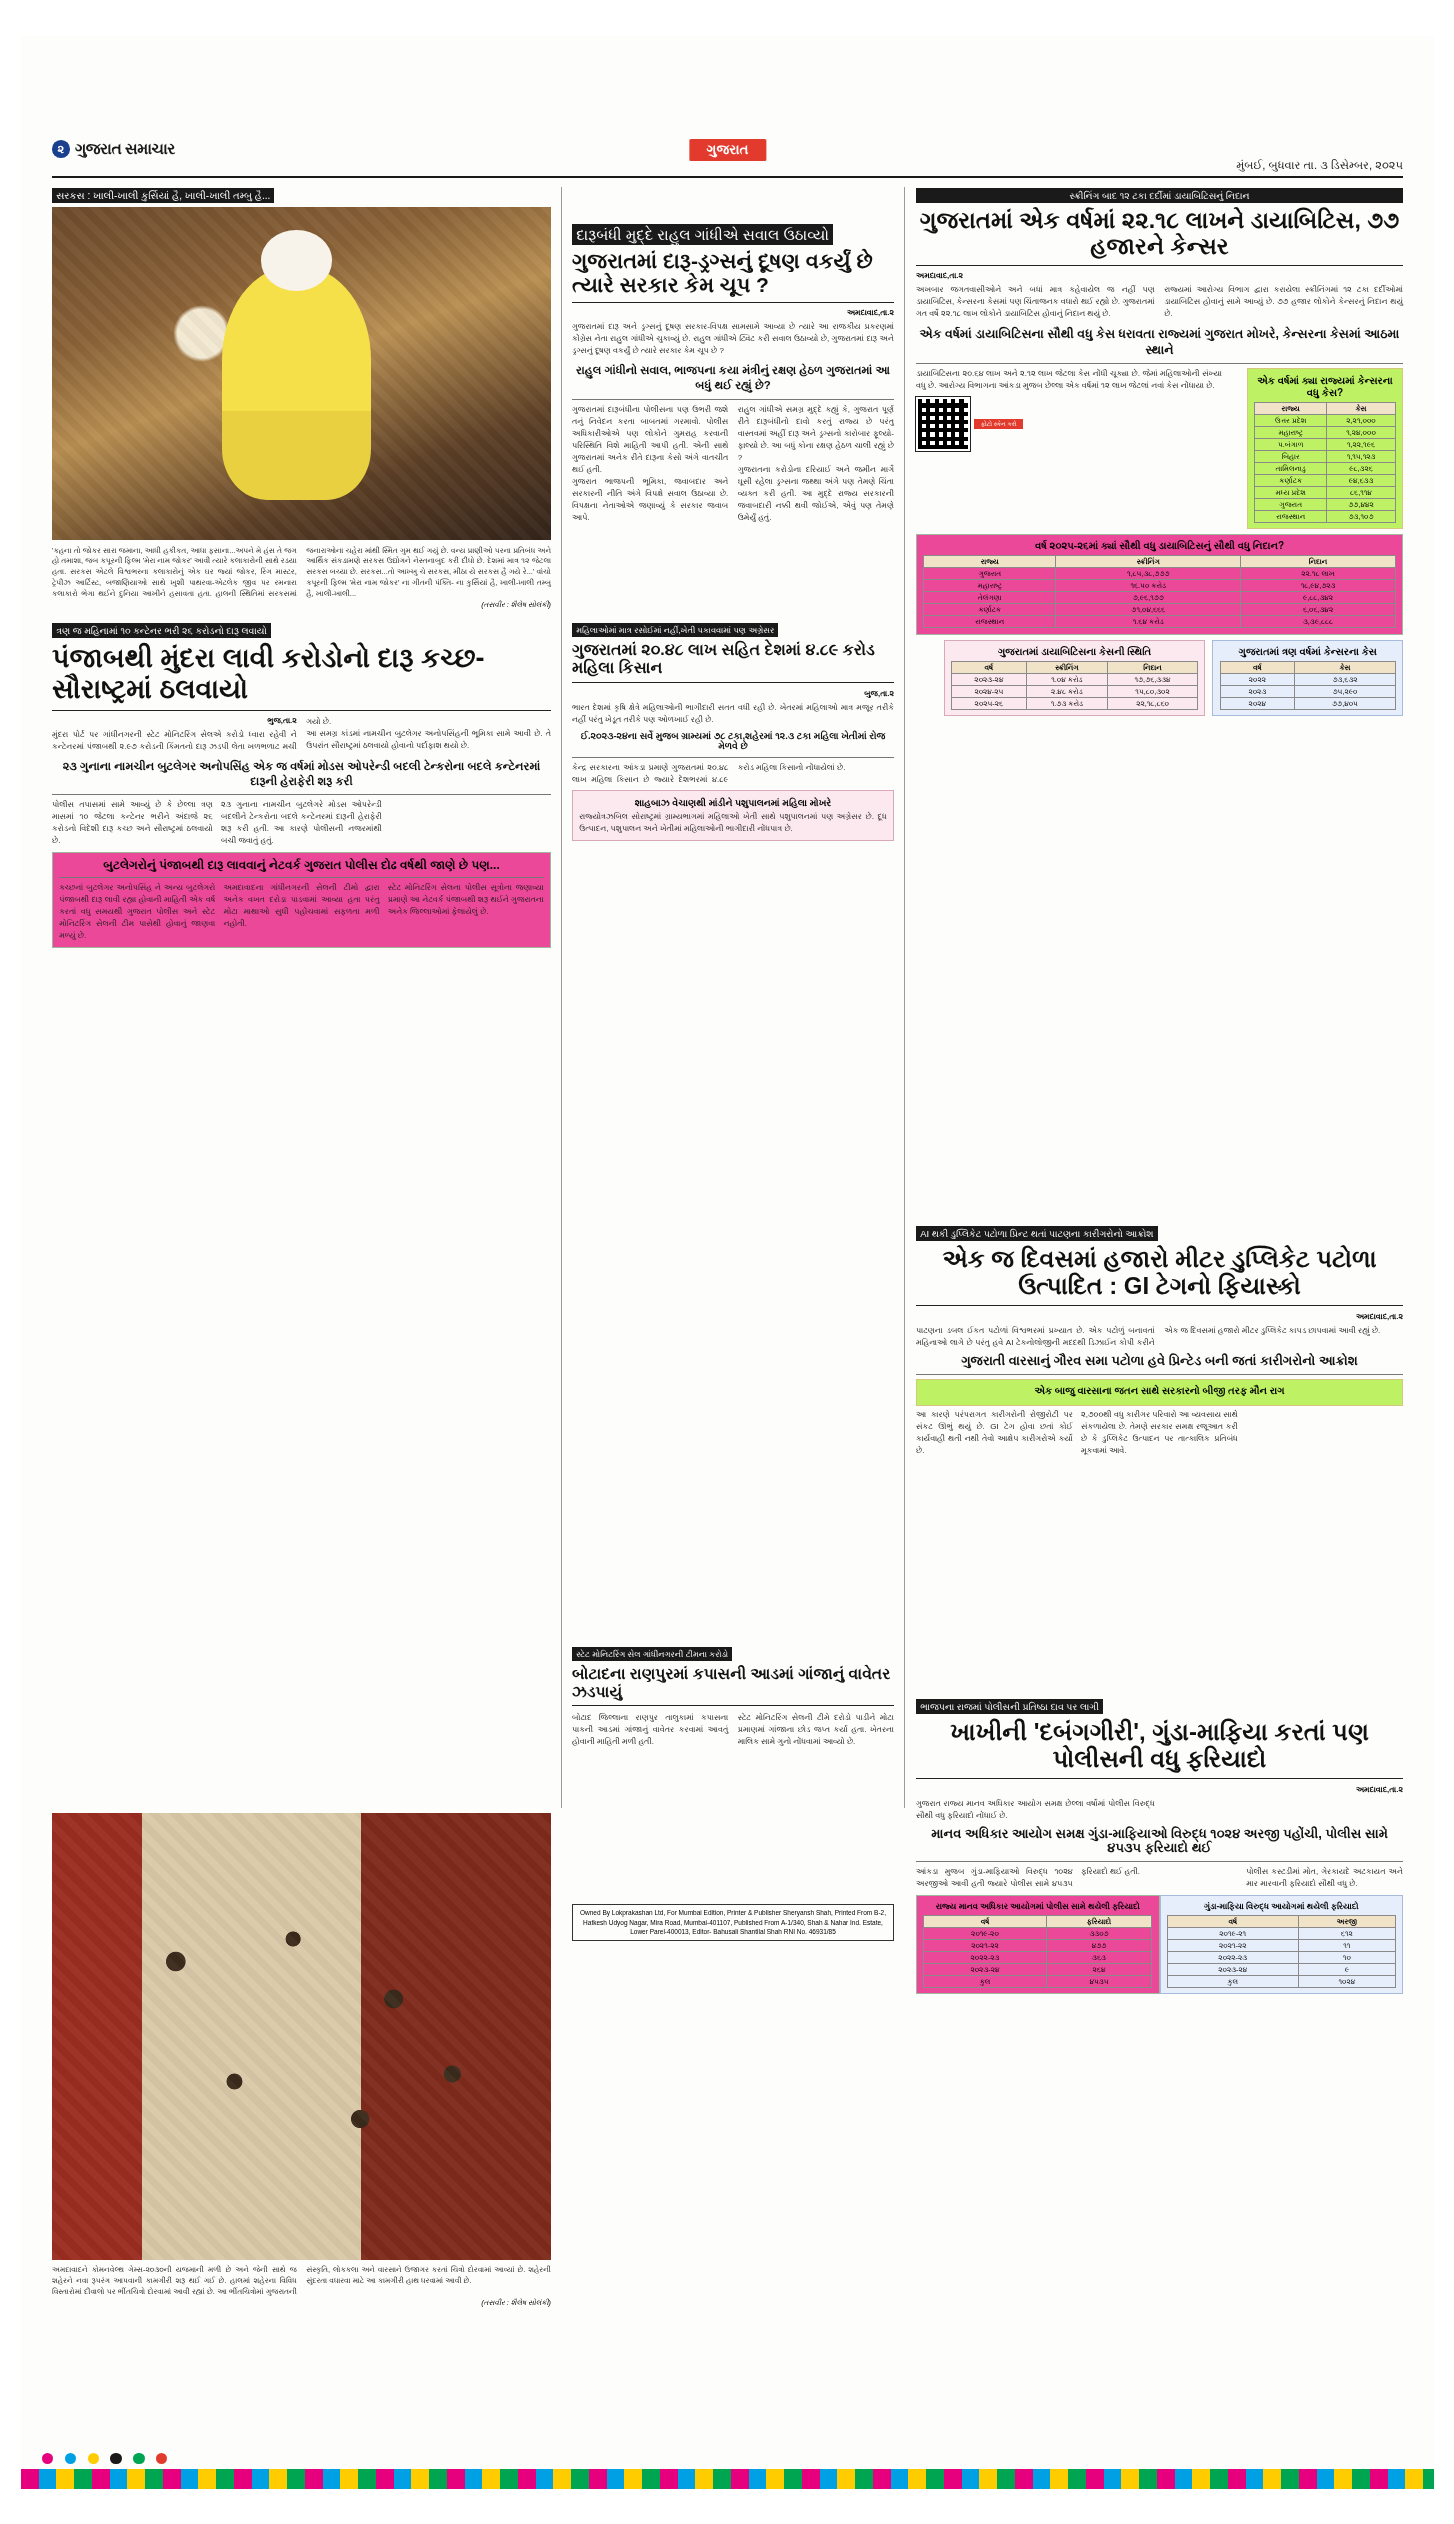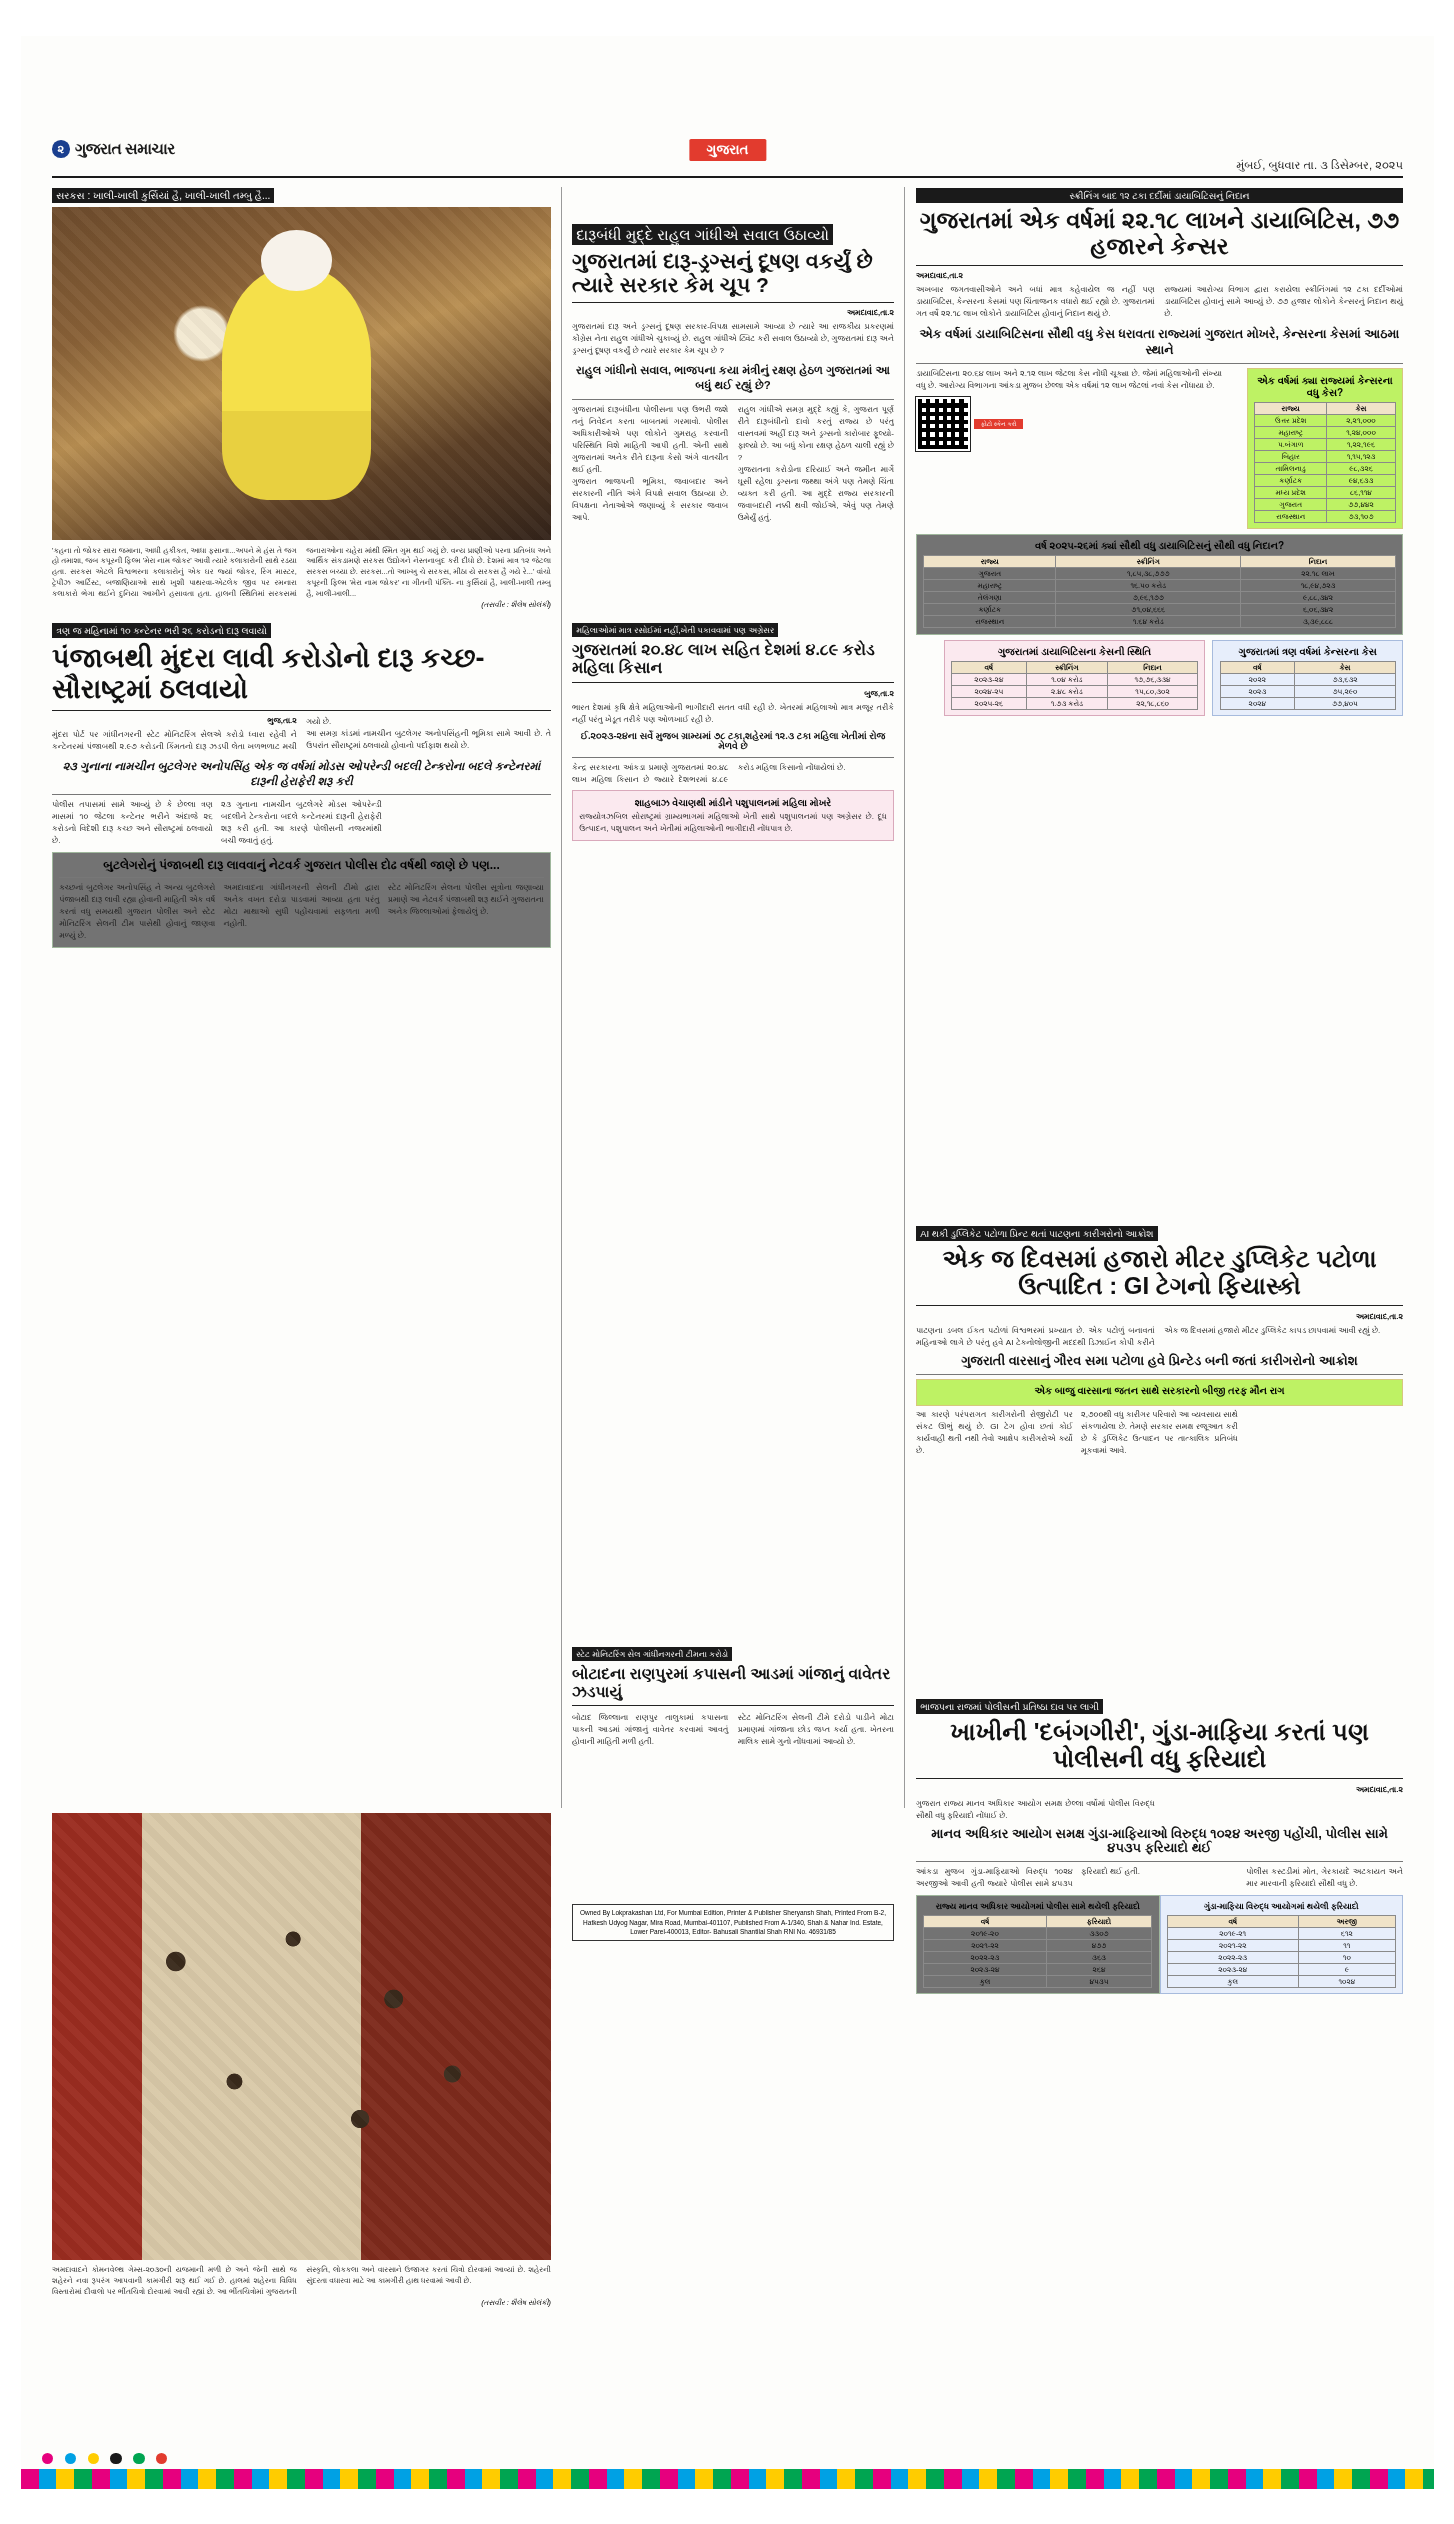--- a/index.html
+++ b/index.html
@@ -52,21 +52,21 @@
   .mural-figs{position:absolute;inset:8%;
      background:
        radial-gradient(circle at 20% 30%, #3a2a1c 0 2.2%, rgba(0,0,0,0) 2.4%),
        radial-gradient(circle at 48% 24%, #3a2a1c 0 2.0%, rgba(0,0,0,0) 2.2%),
        radial-gradient(circle at 72% 40%, #3a2a1c 0 2.4%, rgba(0,0,0,0) 2.6%),
        radial-gradient(circle at 34% 62%, #3a2a1c 0 2.1%, rgba(0,0,0,0) 2.3%),
        radial-gradient(circle at 64% 72%, #3a2a1c 0 2.3%, rgba(0,0,0,0) 2.5%),
        radial-gradient(circle at 86% 60%, #3a2a1c 0 1.9%, rgba(0,0,0,0) 2.1%);}
 
   
-  .tintbox{background:#737373;border:0.5px solid #9fb79c;padding:5.2px 6.2px;}
+  .tintbox{background:#ec4899;border:0.5px solid #9fb79c;padding:5.2px 6.2px;}
   .tintbox.pink{background:#fbe9ef;border-color:#d9a9bb;}
   .tintbox.yellow{background:#bef264;border-color:#d6c77e;}
   .tintbox.blue{background:#e7eefb;border-color:#a7bbdd;}
   .boxtitle{font-size:10px;font-weight:bold;text-align:center;margin-bottom:3.1px;line-height:1.2;}
   table.tbl{width:100%;border-collapse:collapse;font-size:7.3px;}
   table.tbl th,table.tbl td{border:0.5px solid #8a8a8a;padding:1px 2.1px;text-align:center;}
   table.tbl th{background:#f0e3c8;font-weight:bold;}
 
   .qr{width:50px;height:50px;background:
      repeating-linear-gradient(90deg,#000 0 4.2px,#fff 4.2px 8.3px),
@@ -298,21 +298,21 @@
 
     <div style="position:absolute;left:31px;top:587px;width:499px;">
       <div class="kicker" style="font-size:9.4px;">ત્રણ જ મહિનામાં ૧૦ કન્ટેનર ભરી ૨૬ કરોડનો દારૂ લવાયો</div>
       <div class="hl" style="font-size:27px;margin-top:5.2px;line-height:1.14;">પંજાબથી મુંદરા લાવી કરોડોનો દારૂ કચ્છ-સૌરાષ્ટ્રમાં ઠલવાયો</div>
       <div class="rule"></div>
       <div class="cols2">
         <div class="dateline">ભુજ,તા.૨</div>
         <div class="body">મુંદરા પોર્ટ પર ગાંધીનગરની સ્ટેટ મોનિટરિંગ સેલએ કરોડો ધ્વારા રહેવી ને કન્ટેનરમાં પંજાબથી ૨.૯૭ કરોડની કિંમતનો દારૂ ઝડપી લેતા ખળભળાટ મચી ગયો છે.</div>
         <div class="body">આ સમગ્ર કાંડમાં નામચીન બુટલેગર અનોપસિંહની ભૂમિકા સામે આવી છે. તે ઉપરાંત સૌરાષ્ટ્રમાં ઠલવાયો હોવાનો પર્દાફાશ થયો છે.</div>
       </div>
-      <div class="hl" style="font-size:11.4px;margin:5.2px 0;text-align:center;line-height:1.32;font-style:italic;">૨૩ ગુનાના નામચીન બુટલેગર અનોપસિંહ એક જ વર્ષમાં મોડસ ઓપરેન્ડી બદલી ટેન્કરોના બદલે કન્ટેનરમાં દારૂની હેરાફેરી શરૂ કરી</div>
+      <div class="hl" style="font-size:11.4px;margin:5.2px 0;text-align:center;line-height:1.32;">૨૩ ગુનાના નામચીન બુટલેગર અનોપસિંહ એક જ વર્ષમાં મોડસ ઓપરેન્ડી બદલી ટેન્કરોના બદલે કન્ટેનરમાં દારૂની હેરાફેરી શરૂ કરી</div>
       <div class="thinrule"></div>
       <div class="cols3">
         <div class="body">પોલીસ તપાસમાં સામે આવ્યું છે કે છેલ્લા ત્રણ માસમાં ૧૦ જેટલા કન્ટેનર ભરીને અંદાજે ૨૬ કરોડનો વિદેશી દારૂ કચ્છ અને સૌરાષ્ટ્રમાં ઠલવાયો છે.</div>
         <div class="body">૨૩ ગુનાના નામચીન બુટલેગરે મોડસ ઓપરેન્ડી બદલીને ટેન્કરોના બદલે કન્ટેનરમાં દારૂની હેરાફેરી શરૂ કરી હતી. આ કારણે પોલીસની નજરમાંથી બચી જવાતું હતું.</div>
       </div>
 
       <div class="tintbox" style="margin-top:5.2px;">
         <div class="boxtitle" style="font-size:12px;">બુટલેગરોનું પંજાબથી દારૂ લાવવાનું નેટવર્ક ગુજરાત પોલીસ દોઢ વર્ષથી જાણે છે પણ...</div>
         <div class="thinrule"></div>
         <div class="cols3">

